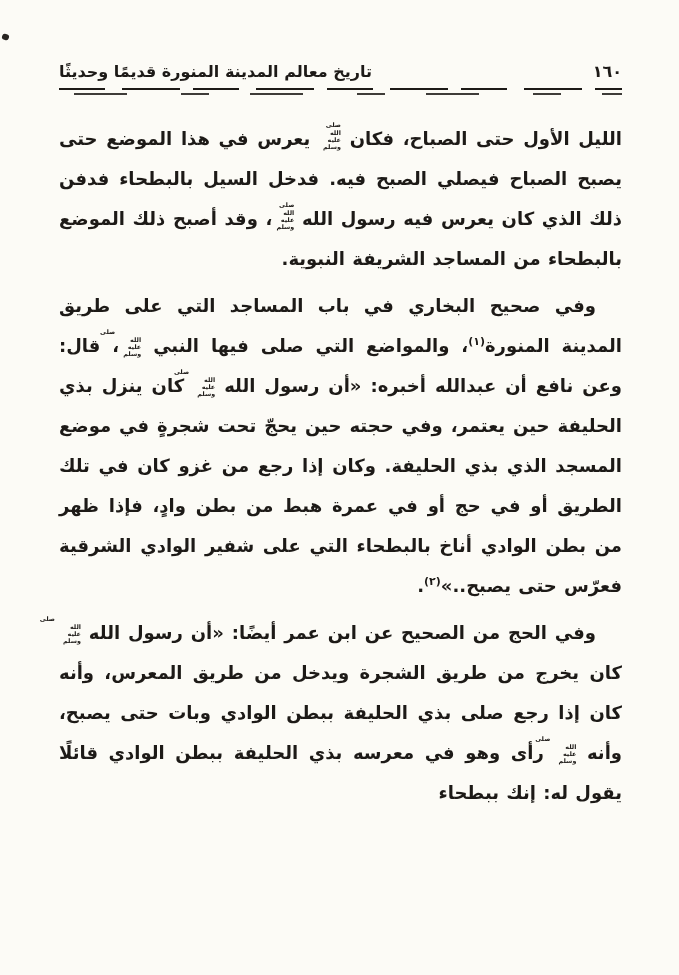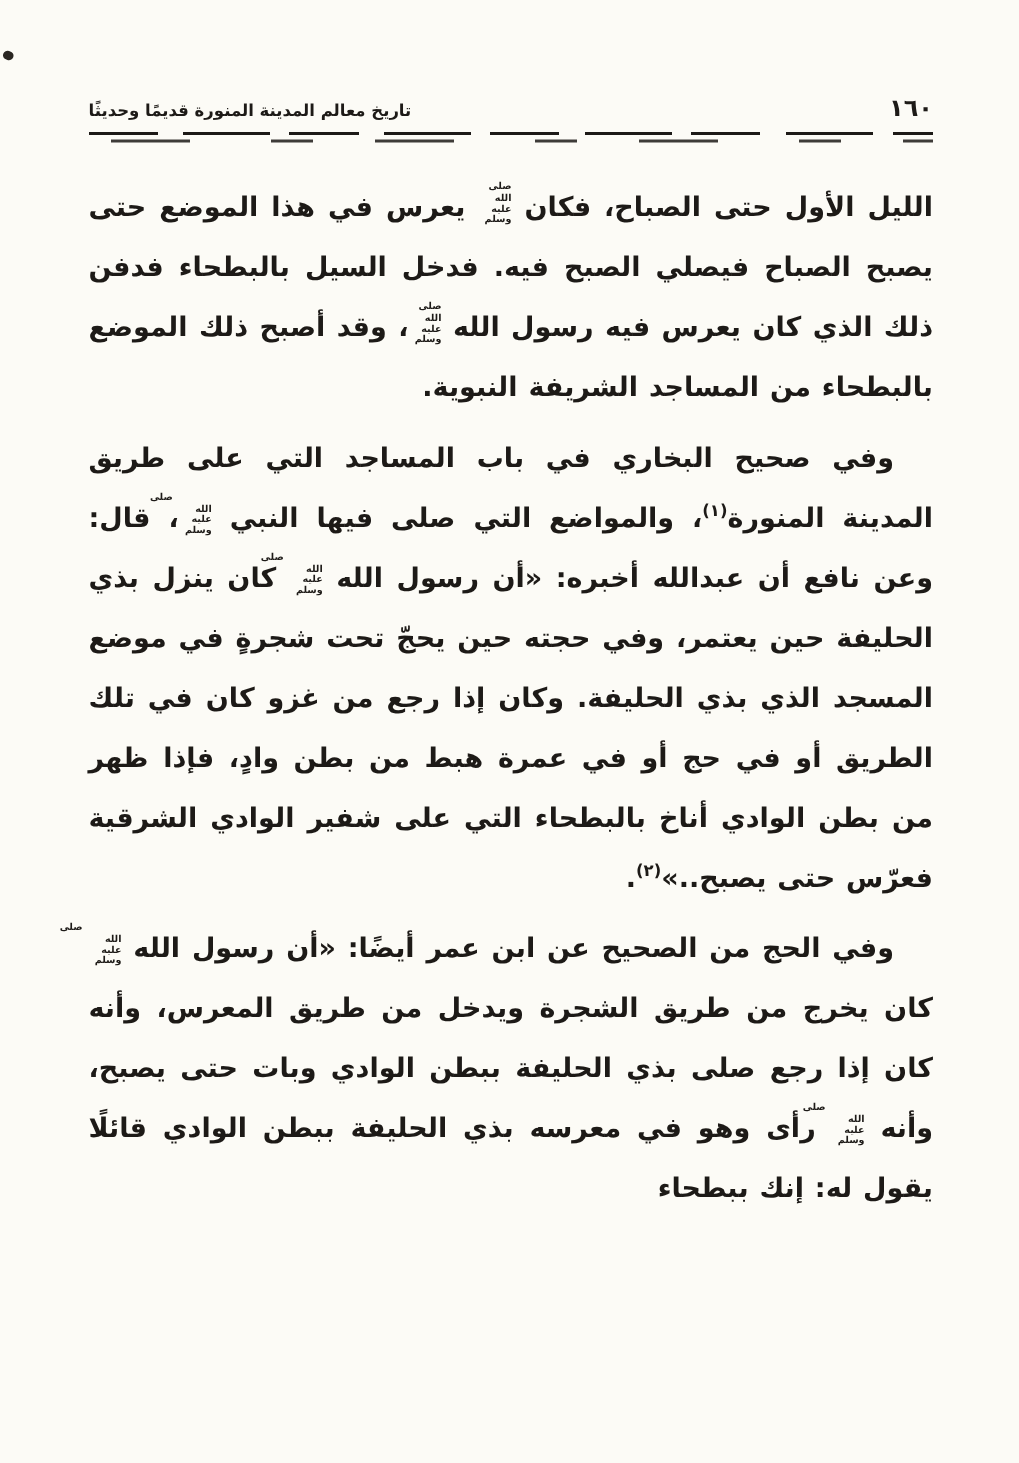--- a/index.html
+++ b/index.html
@@ -24,21 +24,21 @@
     width:7px;height:6px;background:#2a2622;border-radius:45%;
     transform:rotate(18deg);
   }
   
   .header{
     display:flex;
     justify-content:space-between;
     align-items:baseline;
   }
   .header-title{
-    font-size:11px;font-weight:bold;
+    font-size:16px;font-weight:bold;
     letter-spacing:0;
     padding-right:14px;
   }
   .page-number{
     font-size:16px;font-weight:bold;
     padding-left:30px;
     text-align:center;
   }
   .rule{width:100%;}
   .rule-a{

